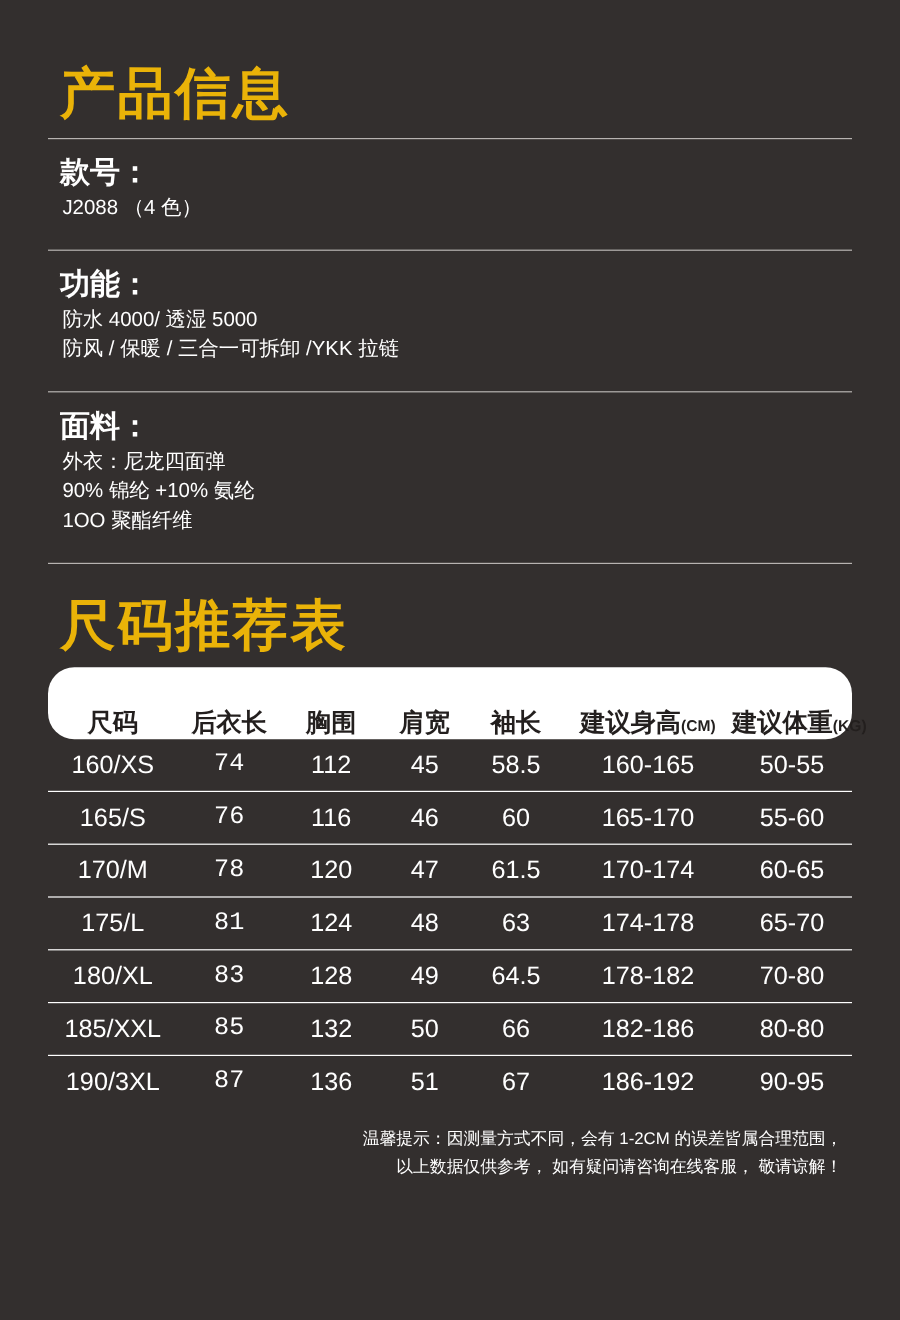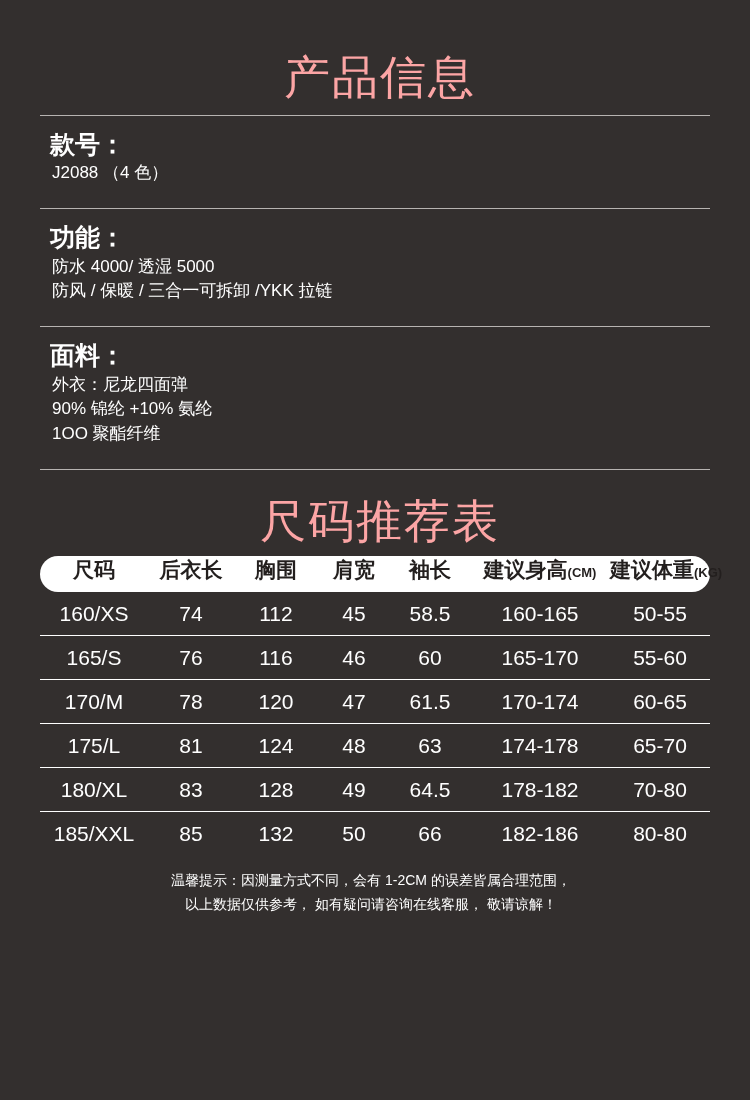--- a/index.html
+++ b/index.html
@@ -19,26 +19,25 @@
     height: 1100px;
     background: #332f2e;
     box-sizing: border-box;
     padding: 0 40px;
     color: #ffffff;
   }
   .top-pad { height: 52px; }
 
   .section-title {
     font-size: 46px;
-    font-weight: normal;
+    font-weight: bold;
     letter-spacing: 2px;
     line-height: 1.1;
     margin: 0 0 4px 10px;
-    color: #fca5a5;
-    text-align: center;
+    color: #eab308;
   }
 
   .hr {
     border: 0;
     border-top: 1px solid #b7b3b1;
     margin: 12px 0 0 0;
   }
 
   .info-row {
     display: flex;
@@ -64,23 +63,23 @@
 
   
   .table {
     margin-top: 10px;
     width: 670px;
   }
   .thead {
     background: #ffffff;
     color: #231f1e;
     border-radius: 22px;
-    height: 36px;
+    height: 60px;
     display: flex;
-    align-items: flex-start;
+    align-items: flex-end;
     font-size: 21px;
     font-weight: bold;
   }
   .thead .unit {
     font-size: 13px;
     font-weight: bold;
     vertical-align: baseline;
   }
   .row {
     display: flex;
@@ -88,30 +87,30 @@
     height: 43px;
     font-size: 21px;
     border-bottom: 1px solid #ffffff;
   }
   .row:last-child { border-bottom: none; }
   .c {
     text-align: center;
     white-space: nowrap;
   }
   .c0 { flex: 0 0 108px; }
-  .c1 { flex: 0 0 86px; }
+  .c1 { flex: 0 0 86px; font-family: Liberation Mono, monospace; }
   .c2 { flex: 0 0 84px; }
   .c3 { flex: 0 0 72px; }
   .c4 { flex: 0 0 80px; }
   .c5 { flex: 0 0 140px; }
   .c6 { flex: 0 0 100px; }
 
   .note {
     margin-top: 14px;
-    text-align: center;
+    text-align: right;
     font-size: 14px;
     line-height: 1.7;
     color: #ffffff;
     padding-right: 8px;
   }
 </style>
 </head>
 <body>
 
 <div class="page">
@@ -208,20 +207,29 @@
           </div>
           <div class="row">
             <div class="c c0">185/XXL</div>
             <div class="c c1">85</div>
             <div class="c c2">132</div>
             <div class="c c3">50</div>
             <div class="c c4">66</div>
             <div class="c c5">182-186</div>
             <div class="c c6">80-80</div>
           </div>
+          <div class="row">
+            <div class="c c0">190/3XL</div>
+            <div class="c c1">87</div>
+            <div class="c c2">136</div>
+            <div class="c c3">51</div>
+            <div class="c c4">67</div>
+            <div class="c c5">186-192</div>
+            <div class="c c6">90-95</div>
+          </div>
         </div>
     </div>
 
     <div class="note">
       <div>温馨提示：因测量方式不同，会有 1-2CM 的误差皆属合理范围，</div>
       <div>以上数据仅供参考， 如有疑问请咨询在线客服， 敬请谅解！</div>
     </div>
   </div>
 </div>
 

